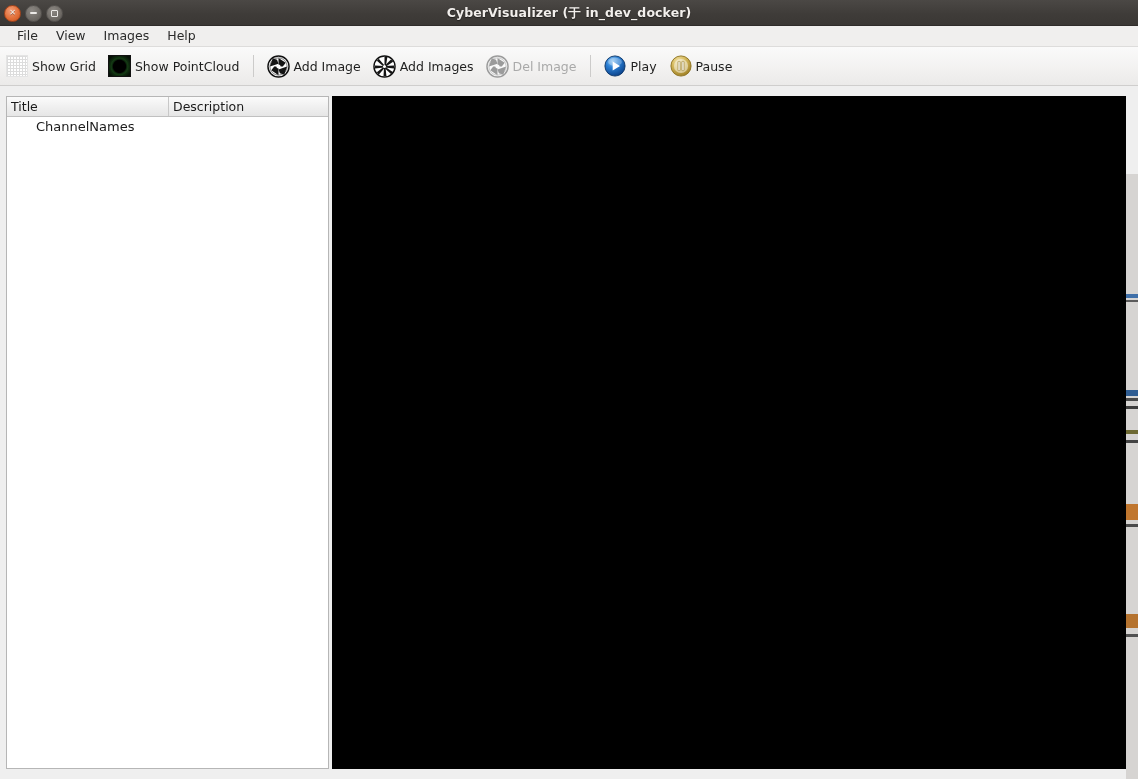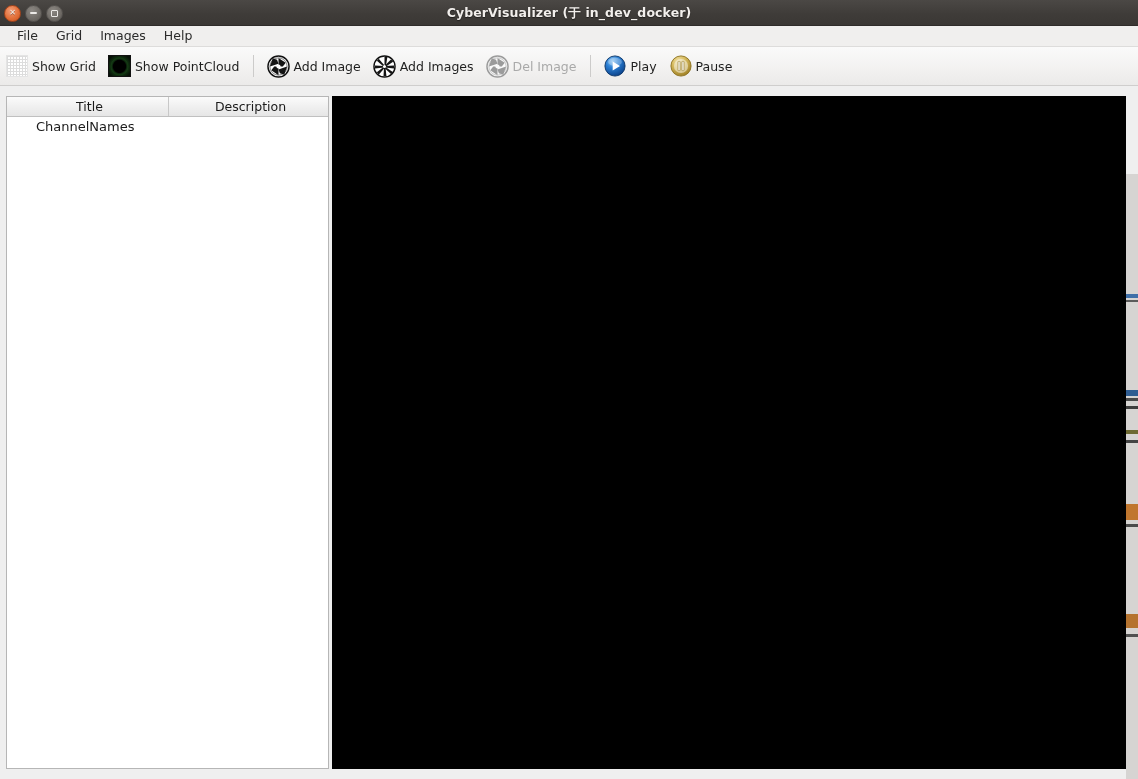--- a/index.html
+++ b/index.html
@@ -187,21 +187,20 @@
   }
 
   
   #content {
     position: absolute;
     left: 0;
     top: 87px;
     width: 1138px;
     height: 692px;
     background: #efefef;
-    text-align: center;
   }
   #tree-panel {
     position: absolute;
     left: 6px;
     top: 9px;
     width: 323px;
     height: 673px;
     background: #ffffff;
     border: 1px solid #b6b6b6;
     box-sizing: border-box;
@@ -283,21 +282,21 @@
       </div>
       <div class="wc-btn wc-max">
         <span class="wc-square"></span>
       </div>
     </div>
     <div id="window-title">CyberVisualizer (于 in_dev_docker)</div>
   </div>
 
   <div id="menubar">
     <div class="menu-item">File</div>
-    <div class="menu-item">Grid</div>
+    <div class="menu-item">View</div>
     <div class="menu-item">Images</div>
     <div class="menu-item">Help</div>
   </div>
 
   <div id="toolbar">
 
     <div class="tb-btn">
       <span class="tb-icon">
         <span class="icon-grid"></span>
       </span>

